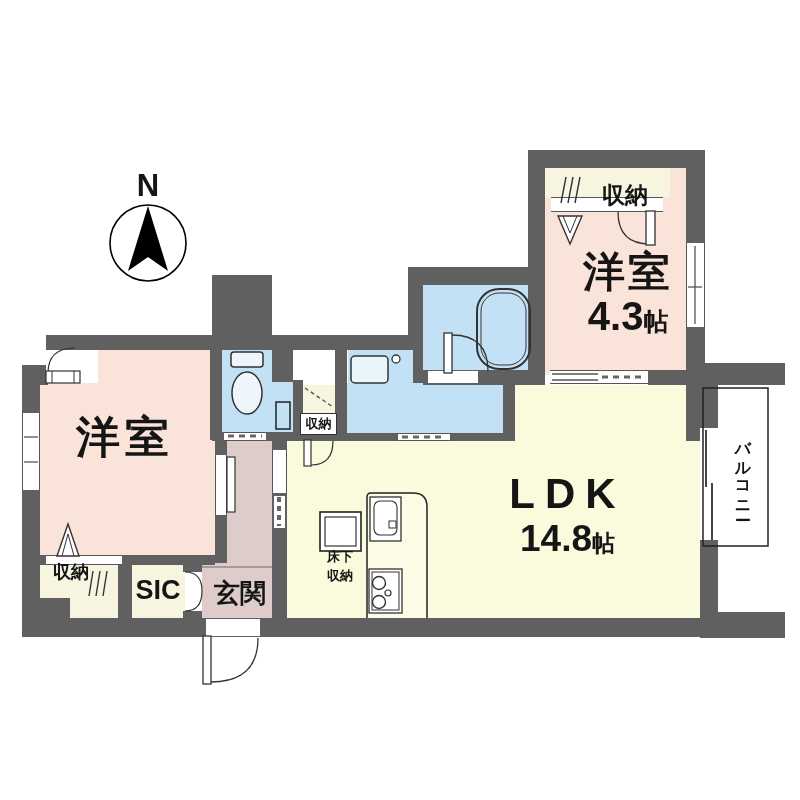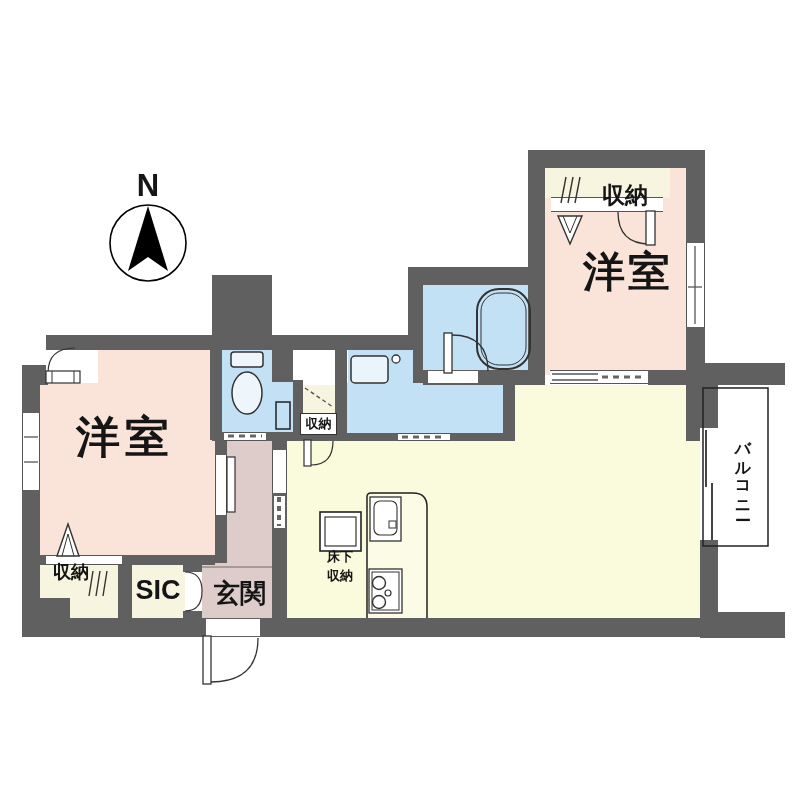--- a/index.html
+++ b/index.html
@@ -222,23 +222,26 @@
       <rect x="320" y="512" width="41" height="39" fill="#fff" stroke-width="1.6"></rect>
       <rect x="325" y="517" width="31" height="29" stroke-width="1.1"></rect>
     </g>
   </svg>
 
   <div class="lbl" style="left:130px;top:168px;width:36px;font-size:31px">N</div>
 
   <div class="lbl" style="left:585px;top:180px;width:80px;font-size:23px">収納</div>
 
   <div class="lbl" style="left:563px;top:244px;width:130px;font-size:42px;letter-spacing:3px">洋室</div>
+  <div class="lbl" style="left:558px;top:294px;width:140px;font-size:40px"><span>4.3</span><span class="unit">帖</span></div>
 
   <div class="lbl" style="left:40px;top:408px;width:170px;font-size:44px;letter-spacing:5px">洋室</div>
 
+  <div class="lbl" style="left:495px;top:470px;width:145px;font-size:42px;letter-spacing:10px">LDK</div>
+  <div class="lbl" style="left:495px;top:518px;width:145px;font-size:37px"><span>14.8</span><span class="unit">帖</span></div>
 
   <div class="lbl" style="left:46px;top:560px;width:50px;font-size:18px">収納</div>
 
   <div class="lbl box" style="left:300px;top:413px;width:37px;height:22px;font-size:13px;line-height:20px">収納</div>
 
   <div class="lbl" style="left:312px;top:548px;width:56px;font-size:13px;line-height:1.45"><span>床下</span><br><span>収納</span></div>
 
   <div class="lbl" style="left:130px;top:575px;width:56px;font-size:27px">SIC</div>
   <div class="lbl" style="left:208px;top:576px;width:64px;font-size:26px">玄関</div>
 

